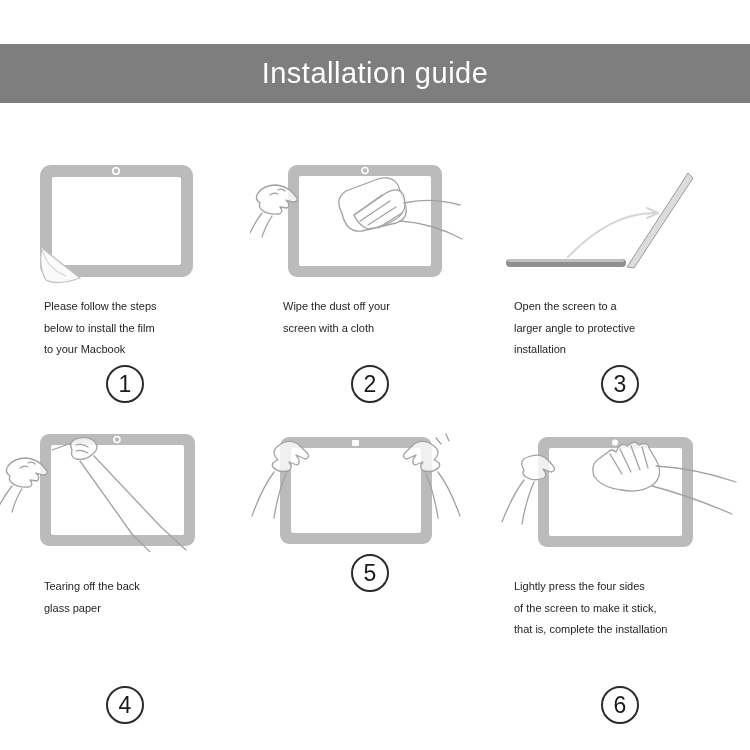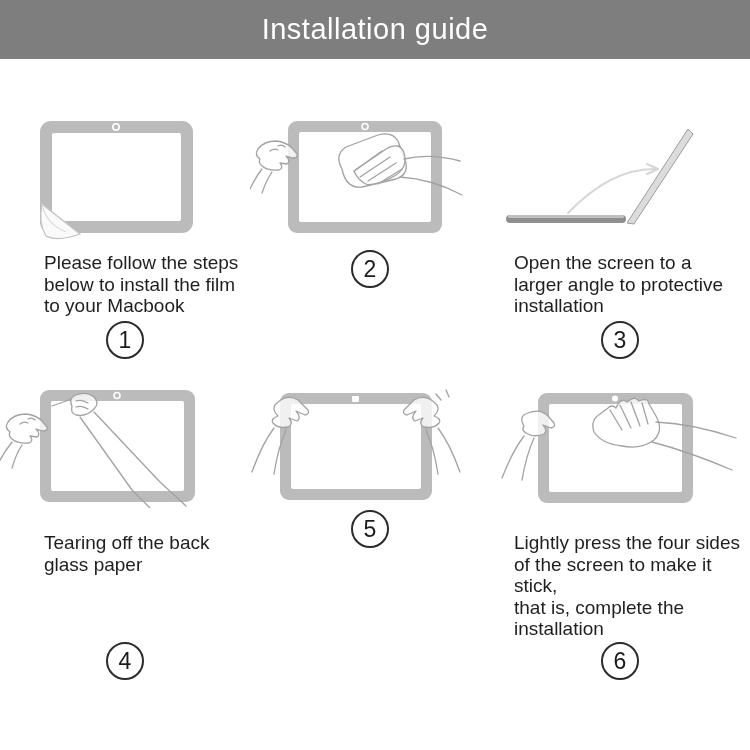--- a/index.html
+++ b/index.html
@@ -1,36 +1,36 @@
 <!DOCTYPE html>
 <html><head>
 <meta charset="utf-8">
 <style>
   html,body{margin:0;padding:0;background:#fff;}
   .page{
     position:relative;width:750px;height:750px;margin:0 auto;background:#fff;
     font-family:"Liberation Sans", sans-serif;color:#222;overflow:hidden;
   }
   .banner{
-    height:59px;background:#7e7e7e;
+    margin-top:44px;height:59px;background:#7e7e7e;
     display:flex;align-items:center;justify-content:center;
   }
   .banner h1{
     margin:0;font-size:29px;font-weight:400;color:#ffffff;letter-spacing:0.5px;
   }
   .steps-grid{
     display:grid;grid-template-columns:250px 240px 260px;
   }
   .step{display:flex;flex-direction:column;}
   .step:nth-child(3n+1){padding-left:0;}
   .illus{display:flex;align-items:flex-end;}
   .r1 .illus{height:135px;margin-top:52px;}
   .r2 .illus{height:120px;margin-top:29px;}
   .step-text{
-    margin:6px 0 0 0;font-size:19px;line-height:21.5px;color:#1f1f1f;
+    margin:6px 0 0 0;font-size:11px;line-height:21.5px;color:#1f1f1f;
     white-space:pre-line;
   }
   .r1 .step-text{height:65px;}
   .r2 .step-text{height:108px;margin-top:24px;}
   .step:nth-child(3n+1) .step-text{padding-left:44px;}
   .step:nth-child(3n+2) .step-text{padding-left:33px;}
   .step:nth-child(3n+3) .step-text{padding-left:24px;}
   .num-wrap{display:flex;justify-content:center;}
   .r1 .num-wrap{margin-top:4px;}
   .r2 .num-wrap{margin-top:2px;}
@@ -91,20 +91,22 @@
 
           <path class="art" d="M92 58 Q84 44 96 36 L128 24 Q142 20 148 30 L156 52 Q158 64 146 68 L112 76 Q96 78 92 58 Z"></path>
 
           <g>
             <path class="art" d="M118 74 Q108 70 104 60 L136 38 Q150 30 154 42 Q158 56 146 64 Q134 72 118 74 Z"></path>
             <path class="artline" d="M104 60 L132 40 M110 66 L140 46 M118 70 L146 52 M128 73 L152 58"></path>
             <path class="artline" d="M154 48 Q180 42 210 50 M150 66 Q182 68 212 84"></path>
           </g>
         </svg>
       </div>
+      <p class="step-text">Wipe the dust off your
+screen with a cloth</p>
       <div class="num-wrap">
         <span class="num">2</span>
       </div>
     </section>
 
     <section class="step r1">
       <div class="illus">
         <svg width="260" height="135" viewBox="0 0 260 135">
           <path class="faint" d="M78 102 Q122 56 168 58"></path>
           <path class="faint" d="M168 58 l-11 -5 M168 58 l-11 5"></path>

